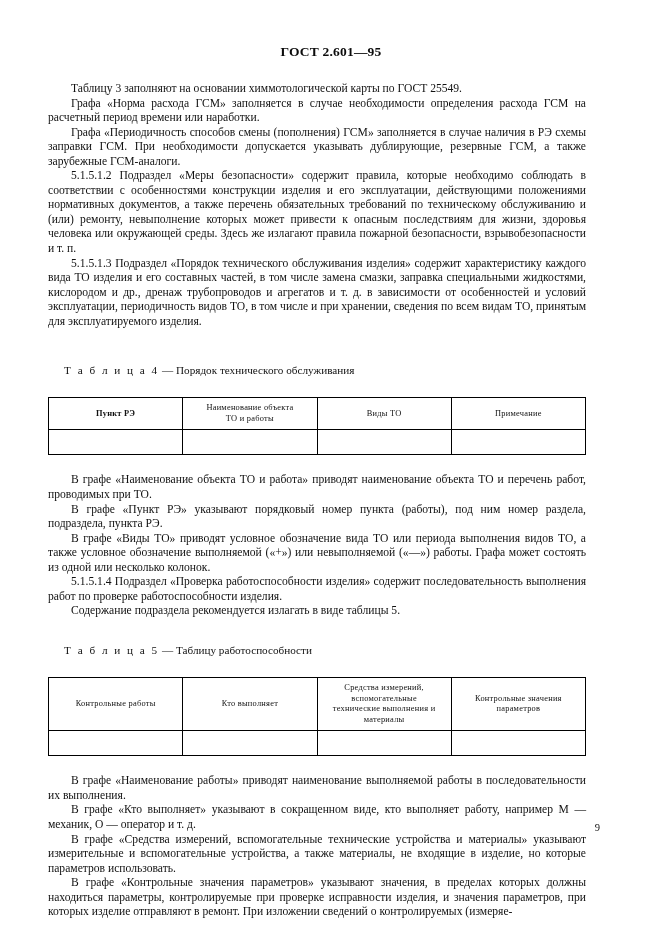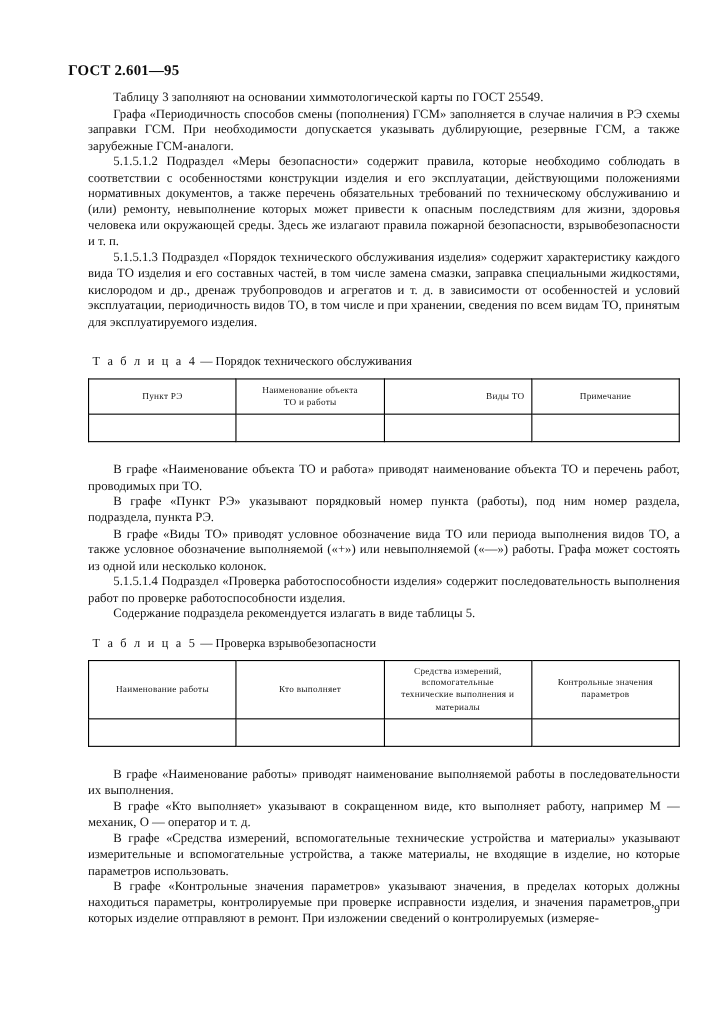--- a/index.html
+++ b/index.html
@@ -12,50 +12,50 @@
     width: 661px;
     height: 936px;
     background: #ffffff;
     font-family: "Liberation Serif", "DejaVu Serif", serif;
     color: #101010;
     overflow: hidden;
     box-sizing: border-box;
   }
   .header {
     position: absolute;
-    top: 56px;
+    top: 44px;
     left: 62px;
     width: 538px;
-    text-align: left;
+    text-align: center;
     font-family: "Liberation Serif", "DejaVu Serif", serif;
     font-weight: bold;
     font-size: 13.5px;
     letter-spacing: 0.2px;
     color: #0c0c0c;
   }
   .content {
     position: absolute;
     top: 82px;
-    left: 80px;
+    left: 48px;
     width: 538px;
   }
   p.para {
     margin: 0;
     font-size: 11.6px;
     line-height: 14.55px;
     text-align: justify;
     text-indent: 23px;
     text-justify: inter-word;
     color: #111111;
     hyphens: manual;
   }
   .tbl-caption {
     font-size: 11.2px;
     line-height: 14px;
-    margin: 4px;
+    margin: 16px;
     color: #111111;
     white-space: nowrap;
   }
   .tbl-caption .lbl {
     letter-spacing: 2.0px;
   }
   table.gost {
     border-collapse: collapse;
     width: 538px;
     table-layout: fixed;
@@ -95,37 +95,38 @@
 </head>
 <body>
 
 <div class="page">
 
   <div class="header">ГОСТ 2.601—95</div>
 
   <div class="content">
 
     <p class="para">Таблицу 3 заполняют на основании химмотологической карты по ГОСТ 25549.</p>
+    <p class="para">Графа «Норма расхода ГСМ» заполняется в случае необходимости определения расхода ГСМ на расчетный период времени или наработки.</p>
     <p class="para">Графа «Периодичность способов смены (пополнения) ГСМ» заполняется в случае наличия в РЭ схемы заправки ГСМ. При необходимости допускается указывать дублирующие, резервные ГСМ, а также зарубежные ГСМ-аналоги.</p>
     <p class="para">5.1.5.1.2  Подраздел «Меры безопасности» содержит правила, которые необходимо соблюдать в соответствии с особенностями конструкции изделия и его эксплуатации, действующими положе­ниями нормативных документов, а также перечень обязательных требований по техническому обслуживанию и (или) ремонту, невыполнение которых может привести к опасным последствиям для жизни, здоровья человека или окружающей среды. Здесь же излагают правила пожарной безопасности, взрывобезопасности и т. п.</p>
     <p class="para">5.1.5.1.3  Подраздел «Порядок технического обслуживания изделия» содержит характеристику каждого вида ТО изделия и его составных частей, в том числе замена смазки, заправка специальными жидкостями, кислородом и др., дренаж трубопроводов и агрегатов и т. д. в зависимости от особен­ностей и условий эксплуатации, периодичность видов ТО, в том числе и при хранении, сведения по всем видам ТО, принятым для эксплуатируемого изделия.</p>
 
     <div class="gap-l"></div>
 
     <p class="tbl-caption"><span class="lbl">Т а б л и ц а 4</span><span> — </span><span>Порядок технического обслуживания</span></p>
 
     <div class="gap-xs"></div>
 
     <table class="gost">
       <thead>
         <tr>
-          <th style="width: 25%; white-space: pre-line;">Пункт РЭ</th>
+          <th style="width: 25%; white-space: pre-line; font-weight: bold;">Пункт РЭ</th>
           <th style="width: 25%; white-space: pre-line; text-align: center;">Наименование объекта
 ТО и работы</th>
-          <th style="width: 25%; white-space: pre-line; text-align: right;">Виды ТО</th>
+          <th style="width: 25%; white-space: pre-line;">Виды ТО</th>
           <th style="width: 25%; white-space: pre-line;">Примечание</th>
         </tr>
       </thead>
       <tbody>
         <tr>
           <td class="empty"></td>
           <td class="empty"></td>
           <td class="empty"></td>
           <td class="empty"></td>
         </tr>
@@ -135,28 +136,28 @@
     <div class="gap-l"></div>
 
     <p class="para">В графе «Наименование объекта ТО и работа» приводят наименование объекта ТО и перечень работ, проводимых при ТО.</p>
     <p class="para">В графе «Пункт РЭ» указывают порядковый номер пункта (работы), под ним номер раздела, подраздела, пункта РЭ.</p>
     <p class="para">В графе «Виды ТО» приводят условное обозначение вида ТО или периода выполнения видов ТО, а также условное обозначение выполняемой («+») или невыполняемой («—») работы. Графа может состоять из одной или несколько колонок.</p>
     <p class="para">5.1.5.1.4 Подраздел «Проверка работоспособности изделия» содержит последовательность вы­полнения работ по проверке работоспособности изделия.</p>
     <p class="para">Содержание подраздела рекомендуется излагать в виде таблицы 5.</p>
 
     <div class="gap-s"></div>
 
-    <p class="tbl-caption"><span class="lbl">Т а б л и ц а 5</span><span> — </span><span>Проверка взрывобезопасности</span></p>
+    <p class="tbl-caption"><span class="lbl">Т а б л и ц а 5</span><span> — </span><span>Таблицу работоспособности</span></p>
 
     <div class="gap-xs"></div>
 
     <table class="gost">
       <thead>
         <tr>
-          <th style="width:25%;white-space:pre-line">Наименование работы</th>
+          <th style="width:25%;white-space:pre-line">Контрольные работы</th>
           <th style="width:25%;white-space:pre-line">Кто выполняет</th>
           <th style="width:25%;white-space:pre-line">Средства измерений,
 вспомогательные
 технические выполнения и
 материалы</th>
           <th style="width:25%;white-space:pre-line">Контрольные значения
 параметров</th>
         </tr>
       </thead>
       <tbody>

